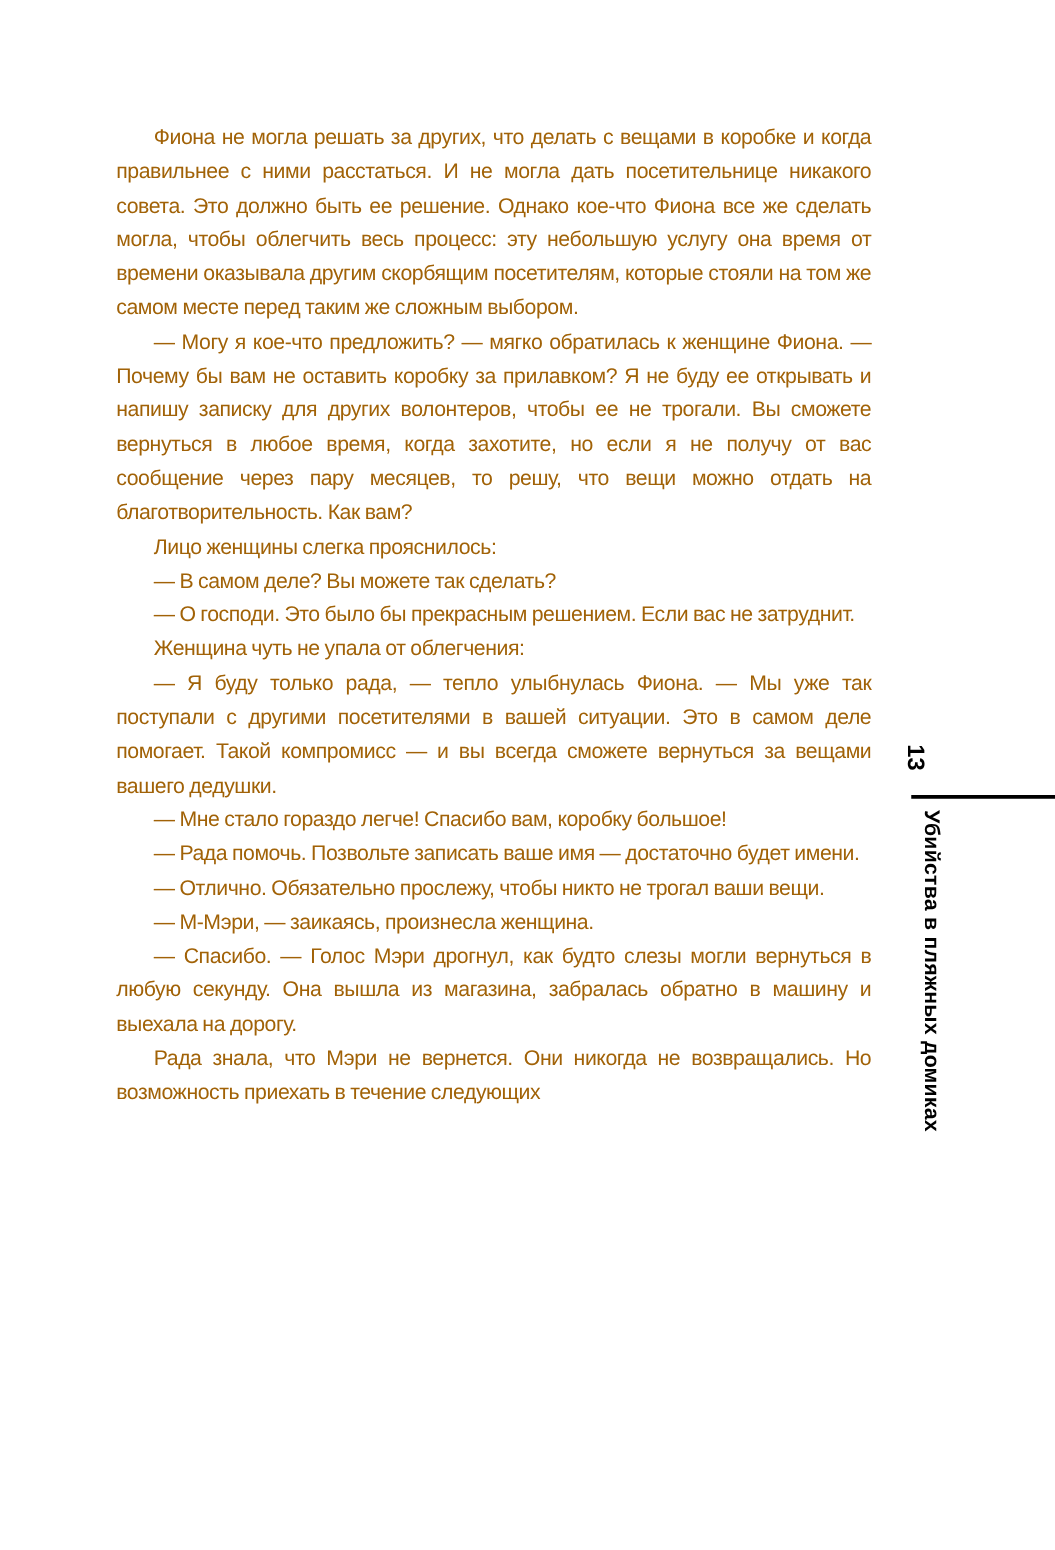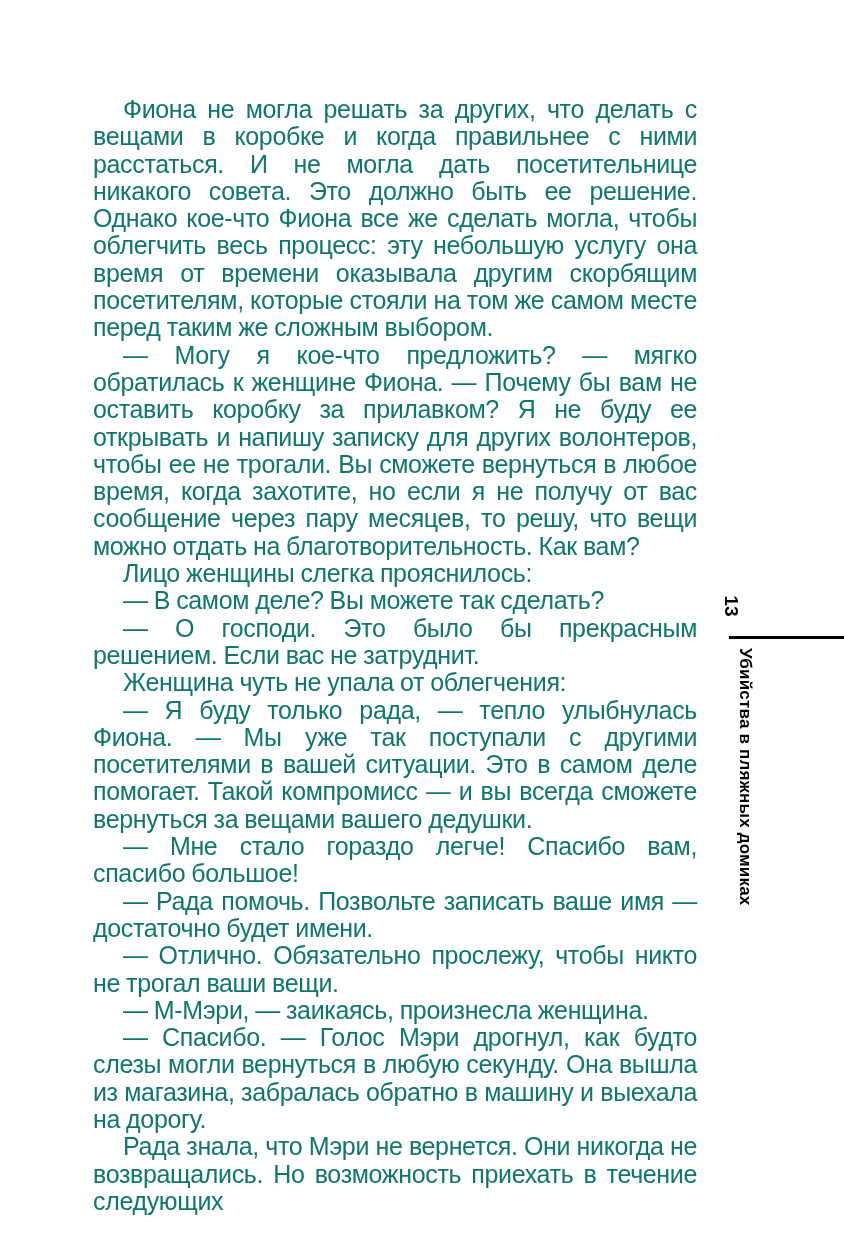--- a/index.html
+++ b/index.html
@@ -3,23 +3,23 @@
 <meta charset="utf-8">
 <style>
   html, body { margin: 0; padding: 0; background: #ffffff; }
   body { width: 844px; height: 1240px; position: relative; overflow: hidden; }
   .page-text {
     position: absolute;
     left: 93px;
     top: 96px;
     width: 604px;
     font-family: "Liberation Sans", sans-serif;
-    font-size: 25px;
+    font-size: 17px;
     line-height: 27.3px;
-    color: #0f766e;
+    color: #a16207;
     letter-spacing: -0.35px;
     word-spacing: -0.5px;
   }
   .para {
     margin: 0;
     text-indent: 30px;
     text-align: justify;
     text-align-last: left;
   }
   .running-rule {
@@ -65,21 +65,21 @@
 <body>
 
 <div class="page-text">
   <p class="para">Фиона не могла решать за других, что делать с вещами в коробке и когда правильнее с ними расстаться. И не могла дать посетительнице никакого совета. Это должно быть ее решение. Однако кое-что Фиона все же сделать могла, чтобы облегчить весь процесс: эту небольшую услугу она время от времени оказывала другим скорбящим посетителям, которые стояли на том же самом месте перед таким же сложным выбором.</p>
   <p class="para">— Могу я кое-что предложить? — мягко обратилась к женщине Фиона. — Почему бы вам не оставить коробку за прилавком? Я не буду ее открывать и напишу записку для других волонтеров, чтобы ее не трогали. Вы сможете вернуться в любое время, когда захотите, но если я не получу от вас сообщение через пару месяцев, то решу, что вещи можно отдать на благотворительность. Как вам?</p>
   <p class="para">Лицо женщины слегка прояснилось:</p>
   <p class="para">— В самом деле? Вы можете так сделать?</p>
   <p class="para">— О господи. Это было бы прекрасным решением. Если вас не затруднит.</p>
   <p class="para">Женщина чуть не упала от облегчения:</p>
   <p class="para">— Я буду только рада, — тепло улыбнулась Фиона. — Мы уже так поступали с другими посетителями в вашей ситуации. Это в самом деле помогает. Такой компромисс — и вы всегда сможете вернуться за вещами вашего дедушки.</p>
-  <p class="para">— Мне стало гораздо легче! Спасибо вам, спасибо большое!</p>
+  <p class="para">— Мне стало гораздо легче! Спасибо вам, коробку большое!</p>
   <p class="para">— Рада помочь. Позвольте записать ваше имя — достаточно будет имени.</p>
   <p class="para">— Отлично. Обязательно прослежу, чтобы никто не трогал ваши вещи.</p>
   <p class="para">— М-Мэри, — заикаясь, произнесла женщина.</p>
   <p class="para">— Спасибо. — Голос Мэри дрогнул, как будто слезы могли вернуться в любую секунду. Она вышла из магазина, забралась обратно в машину и выехала на дорогу.</p>
   <p class="para">Рада знала, что Мэри не вернется. Они никогда не возвращались. Но возможность приехать в течение следующих</p>
 </div>
 
 <div class="page-number">13</div>
 <div class="running-rule"></div>
 <div class="running-title">Убийства в пляжных домиках</div>

